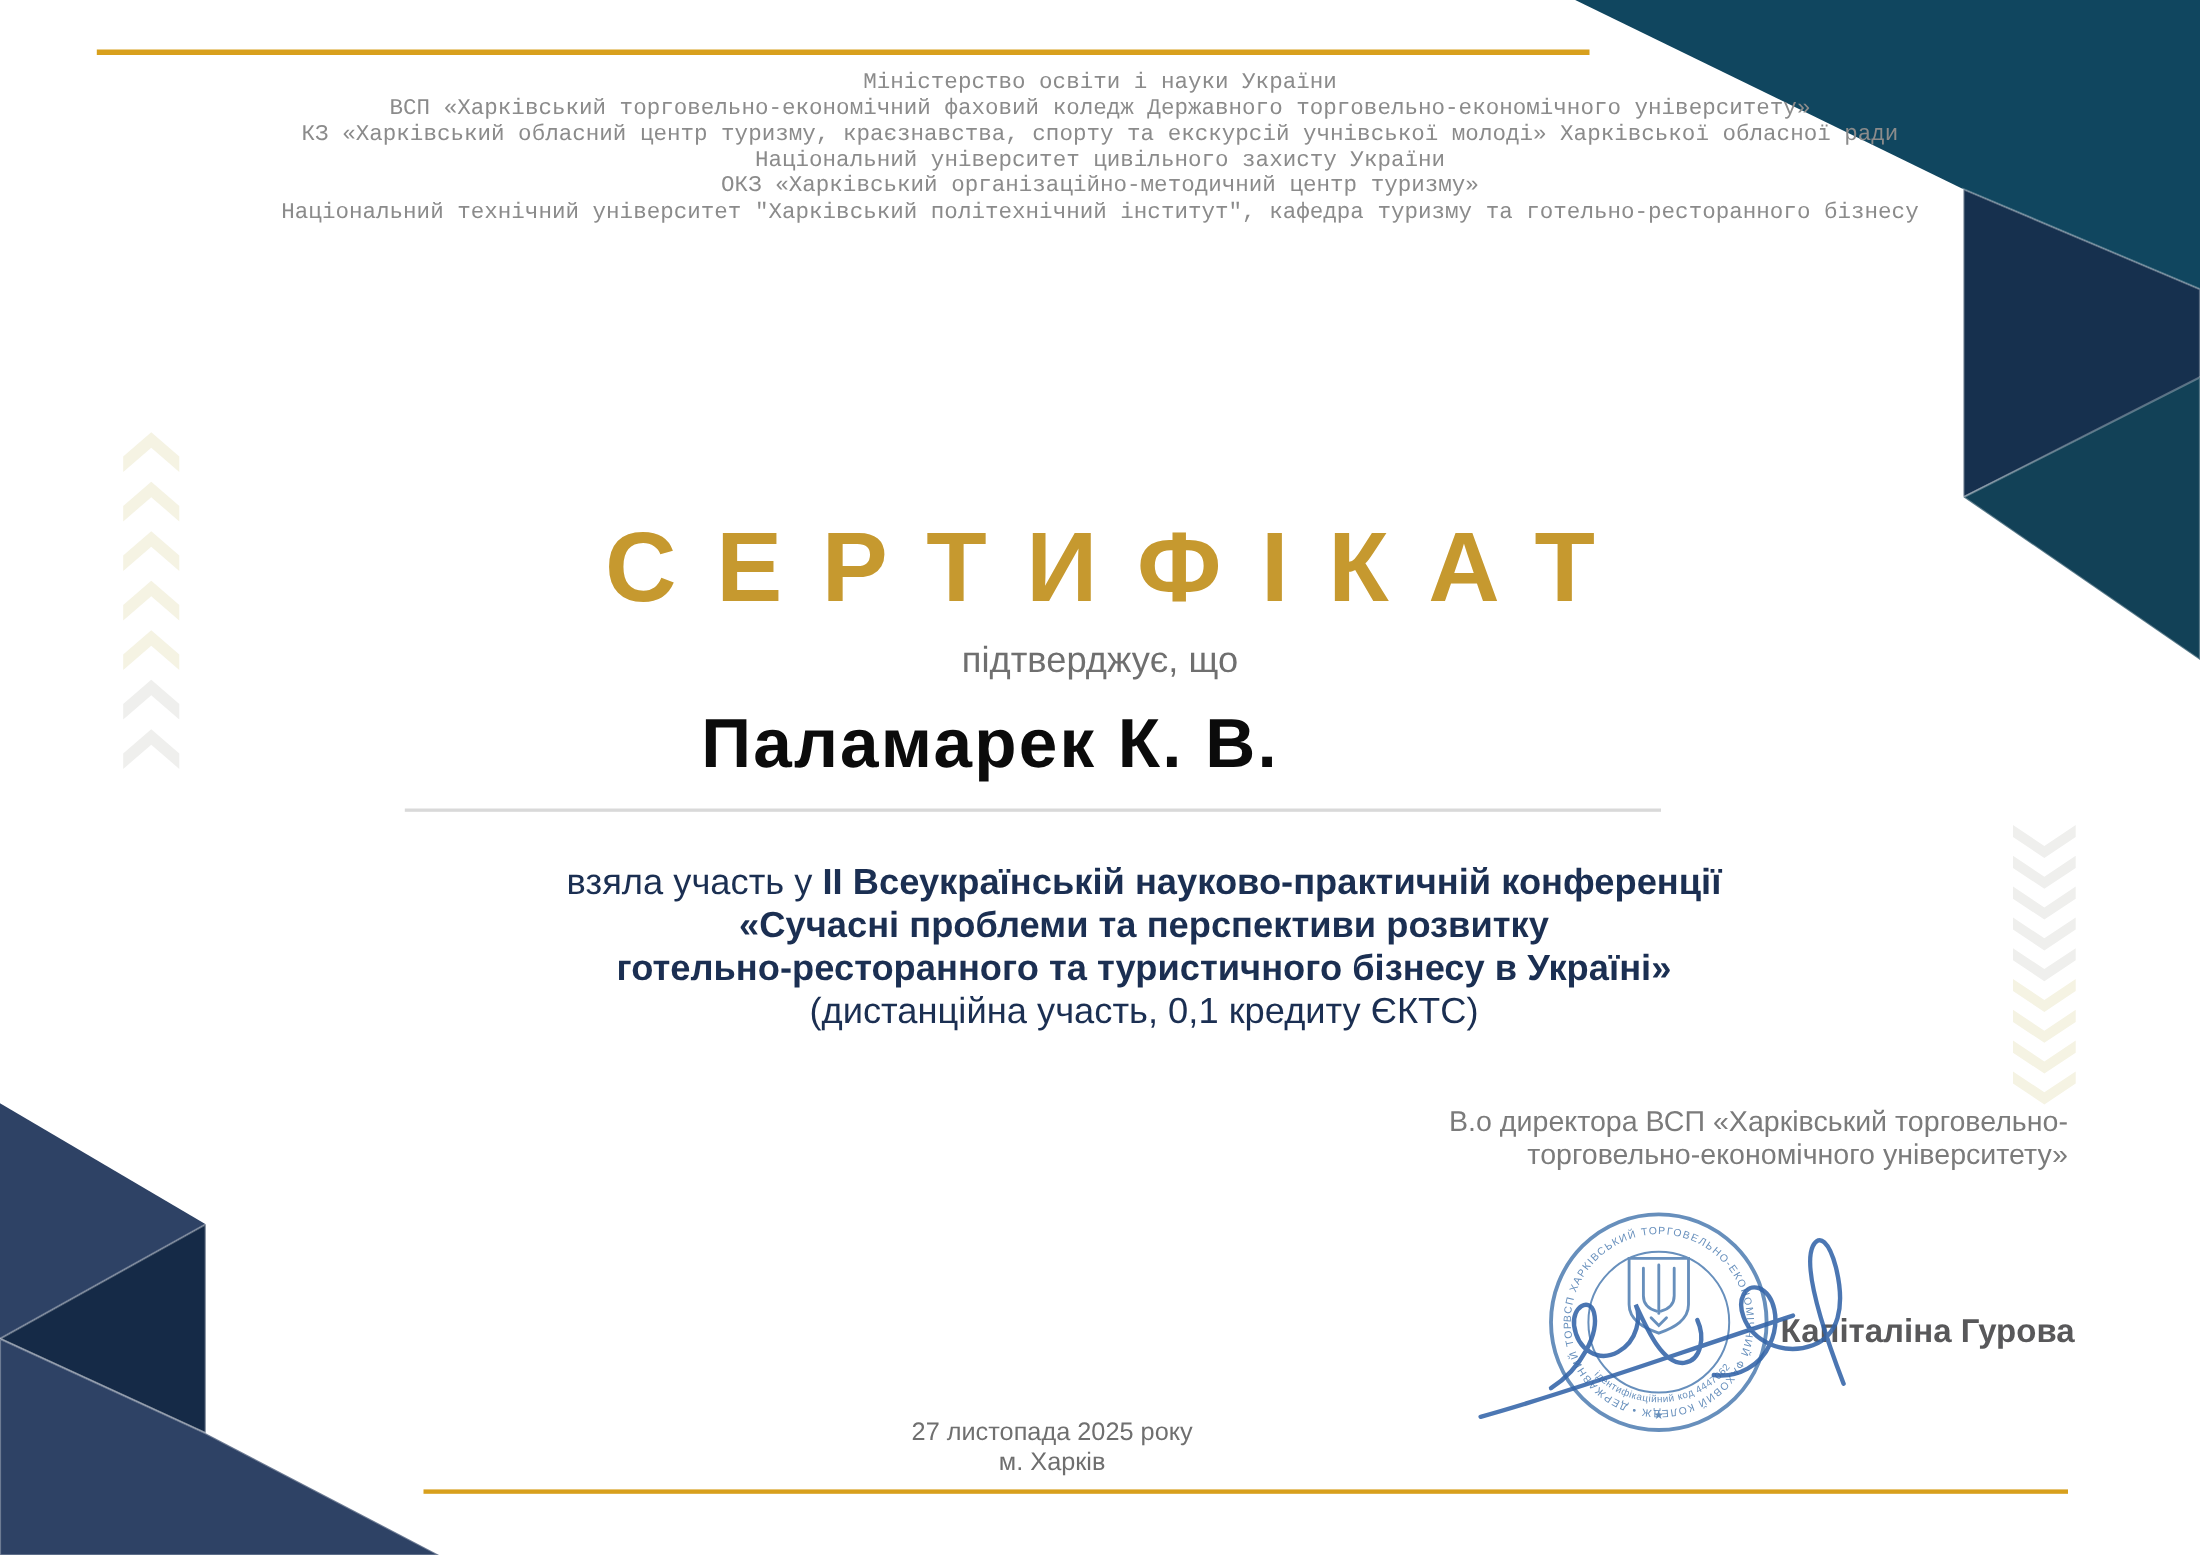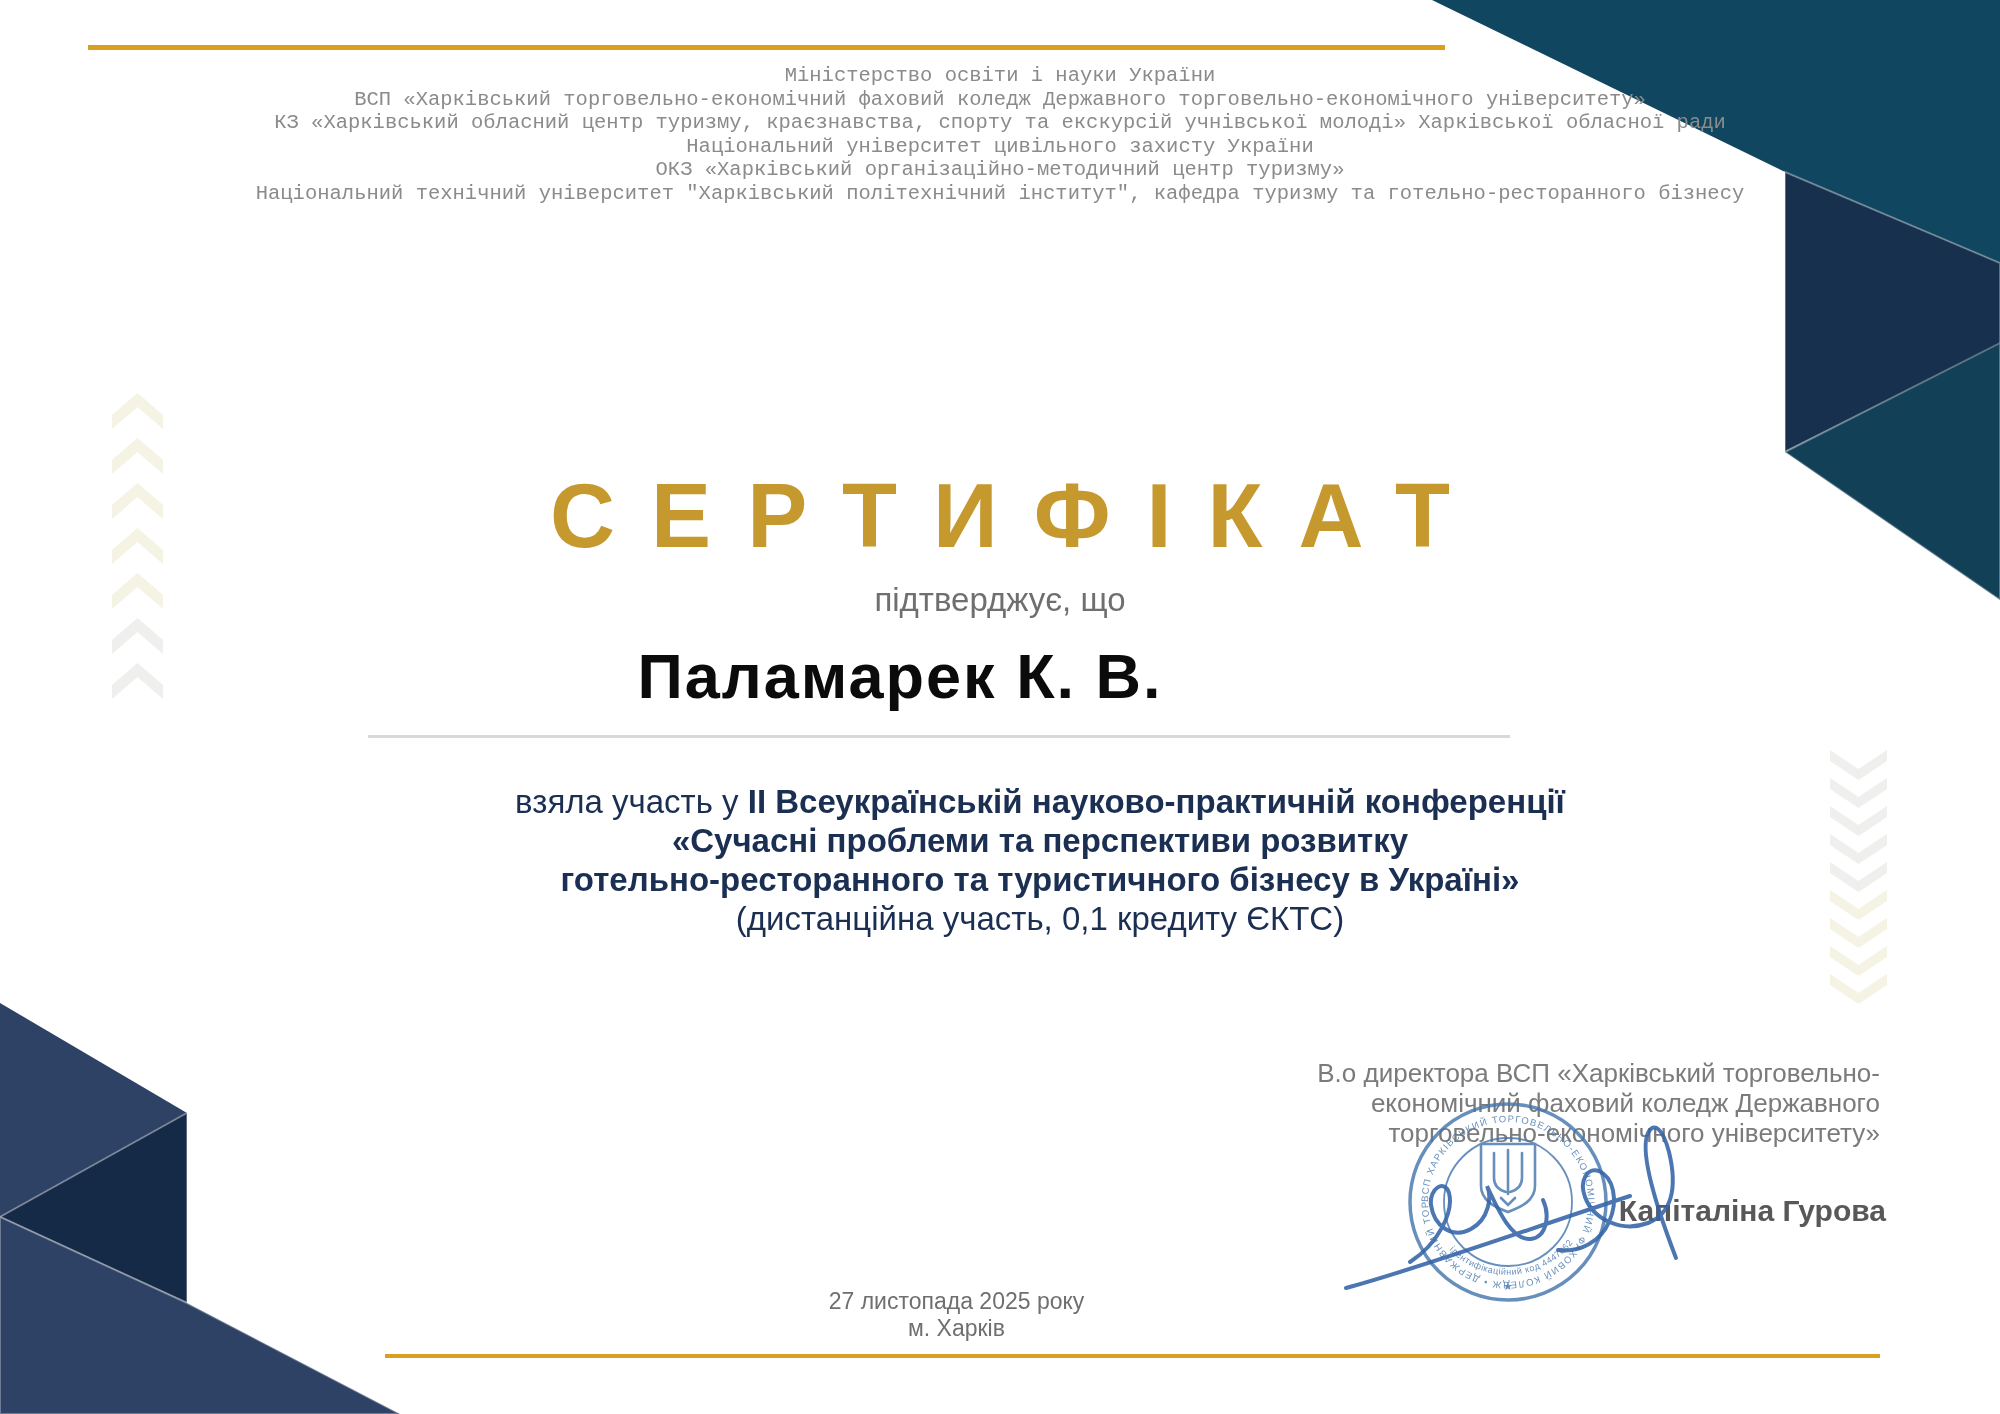--- a/index.html
+++ b/index.html
@@ -39,21 +39,21 @@
   }
   .name-underline{
     position:absolute;left:368px;top:735px;width:1142px;height:3px;background:#D9D9D9;
   }
   .conf-block{
     position:absolute;left:0;top:782px;width:2000px;text-align:center;
     color:var(--navy-text);font-size:33px;line-height:39px;padding-left:40px;
   }
   .conf-block .b{font-weight:700;}
   .sig-block{
-    position:absolute;right:120px;top:1058px;width:660px;text-align:right;
+    position:absolute;right:120px;top:1004px;width:660px;text-align:right;
     color:var(--gray-sig);font-size:26px;line-height:30px;
   }
   .sig-name{
     position:absolute;right:114px;top:1194px;width:500px;text-align:right;
     color:#58585A;font-size:30px;font-weight:700;line-height:34px;
   }
   .date-block{
     position:absolute;left:0;top:1288px;width:1913px;text-align:center;
     color:var(--gray-mid);font-size:23px;line-height:27px;
   }
@@ -131,21 +131,20 @@
     <div>
       <span>взяла участь у </span><span class="b">ІІ Всеукраїнській науково-практичній конференції</span>
     </div>
     <div class="b">«Сучасні проблеми та перспективи розвитку</div>
     <div class="b">готельно-ресторанного та туристичного бізнесу в Україні»</div>
     <div>(дистанційна участь, 0,1 кредиту ЄКТС)</div>
   </div>
 
   <div class="sig-block">
     <div>В.о директора ВСП «Харківський торговельно-</div>
-    <div>економічний фаховий коледж Державного</div>
     <div>торговельно-економічного університету»</div>
   </div>
   <div class="sig-name">Капіталіна Гурова</div>
 
   <svg class="layer stamp-layer" viewBox="0 0 2000 1414" xmlns="http://www.w3.org/2000/svg" aria-hidden="true">
     <defs>
       <path id="ring-path" d="M1428,1202 a80,80 0 1,1 160,0 a80,80 0 1,1 -160,0"></path>
       <path id="code-path" d="M1444,1244 a82,82 0 0,0 128,0"></path>
     </defs>
     <g opacity="0.82">

